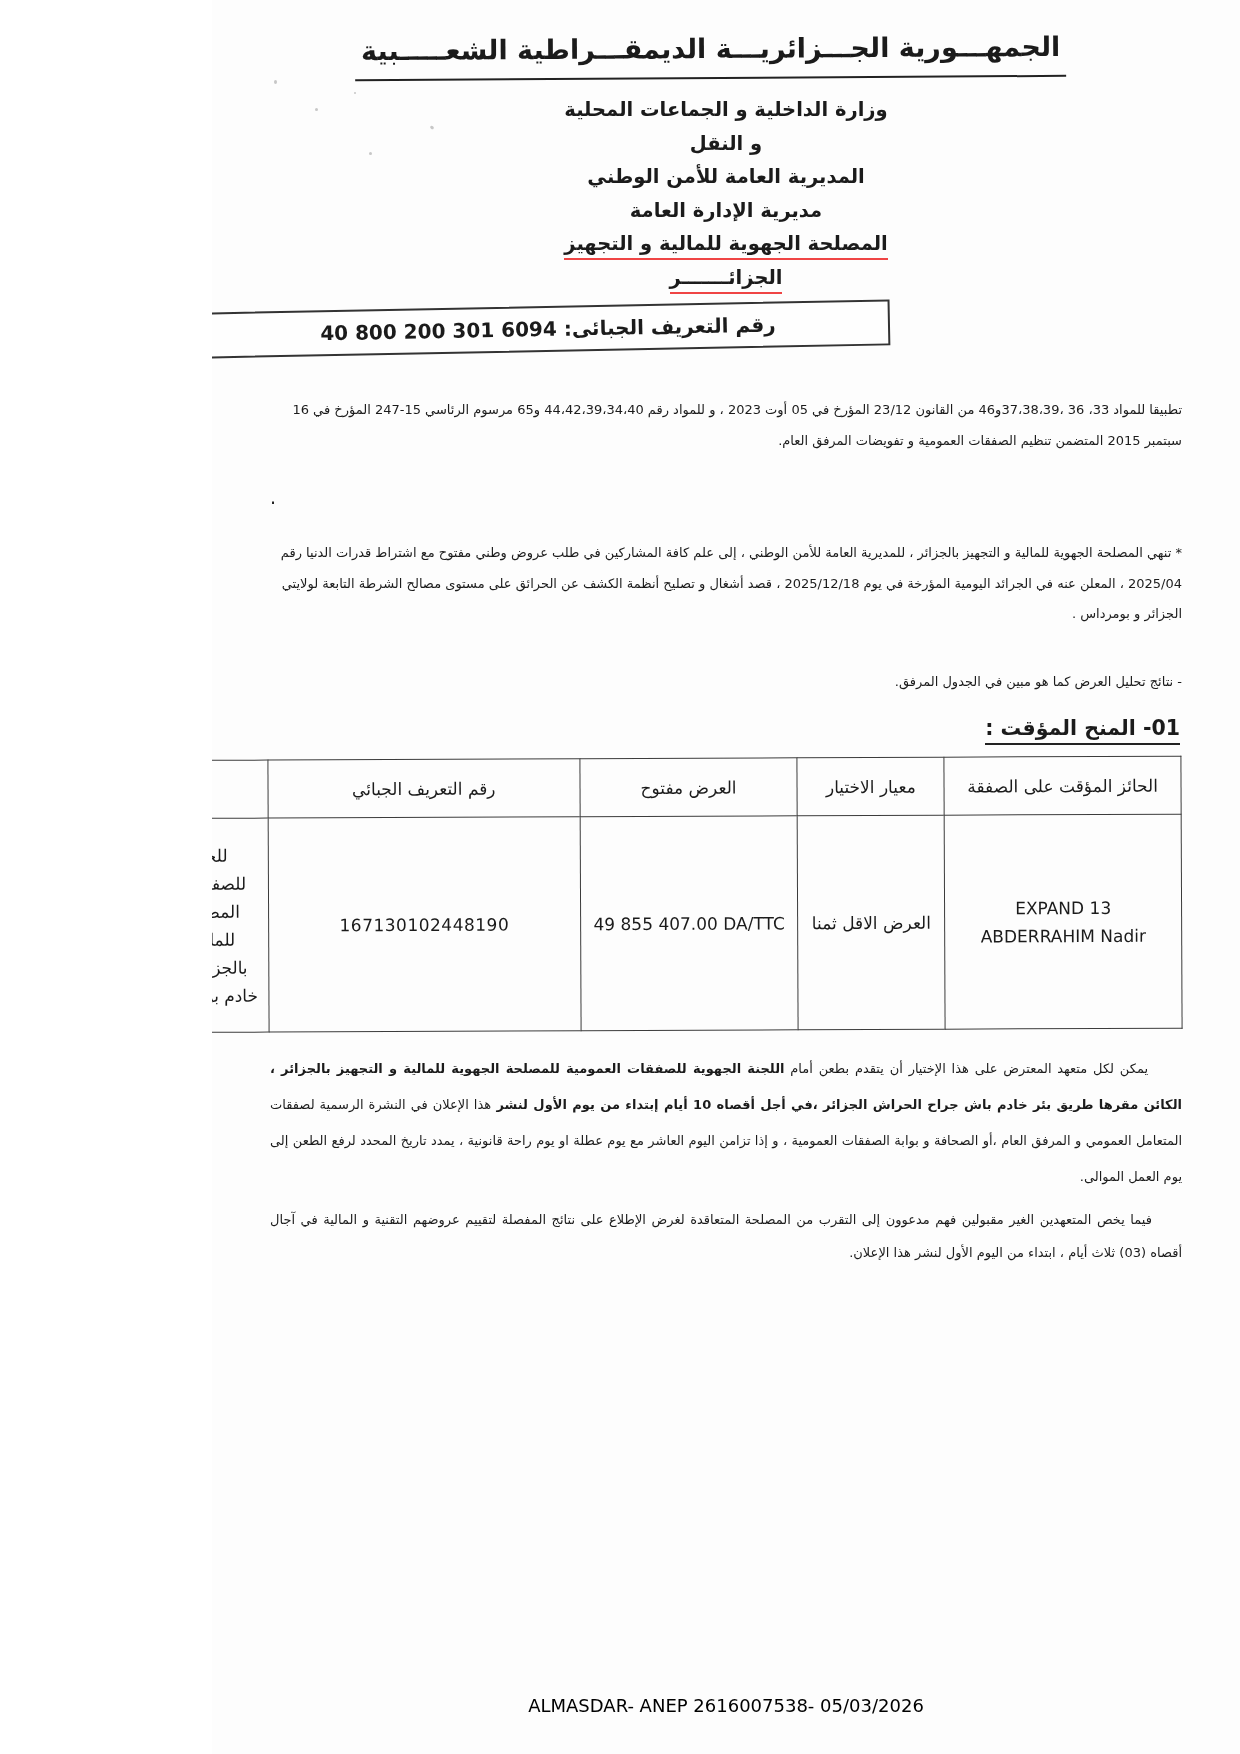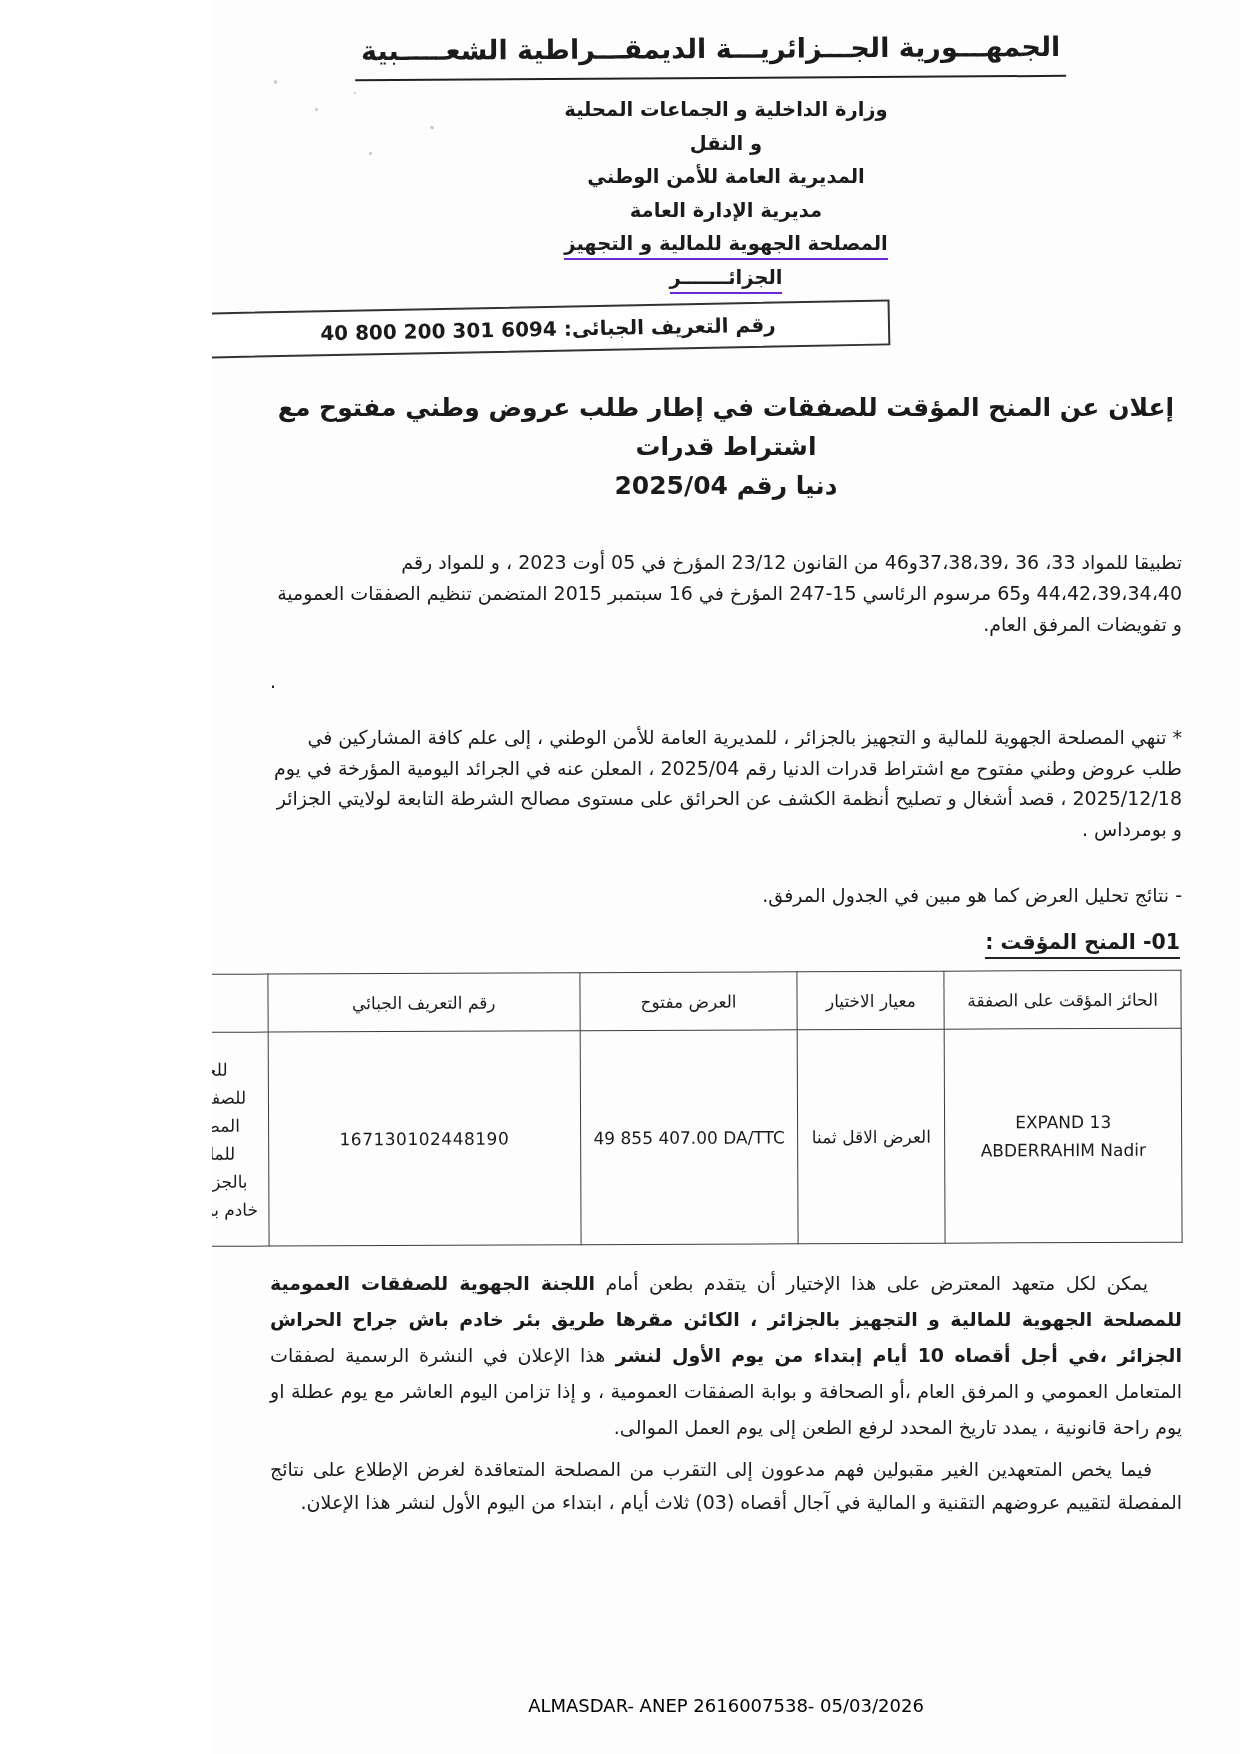--- a/index.html
+++ b/index.html
@@ -21,38 +21,38 @@
   .country{
     margin:0 30px 0 0; text-align:center;
     font-size:27px; font-weight:700; line-height:46px;
   }
   .country span{
     display:inline-block; border-bottom:2.5px solid #222; padding:0 6px 5px 6px;
     transform:rotate(-0.35deg);
   }
   .org{margin-top:14px; text-align:center;}
   .org-line{font-size:19.5px; font-weight:700; line-height:33.5px;}
-  .org-line.u span{border-bottom:2px solid #6d28d9; padding-bottom:3px;}
+  .org-line.u span{border-bottom:2px solid #ef4444; padding-bottom:3px;}
 
   .tax-box{
     width:690px; margin:12px 292px 0 auto;
     border:2px solid #333; box-sizing:border-box;
     padding:9px 4px; text-align:center;
     font-size:20px; font-weight:700;
     transform:rotate(-1.1deg);
     background:#fefefe;
   }
   .tax-box .num{display:inline-block; direction:ltr; unicode-bidi:isolate; padding-left:6px;}
 
   .title{
     margin:36px 0 0 0; text-align:center;
     font-size:25px; font-weight:700; line-height:39px;
   }
 
-  .body{margin:0; font-size:19px; line-height:31px; text-align:right;}
+  .body{margin:0; font-size:13px; line-height:31px; text-align:right;}
   .p1{margin-top:42px;}
   .lone-dot{margin:30px 405px 0 0; height:28px; font-size:19px; text-align:left; direction:ltr;}
   .p2{margin-top:24px; line-height:30.5px;}
   .dash-line{margin-top:36px;}
   .sec-heading{
     margin:16px 2px 0 0; font-size:20.5px; font-weight:700; line-height:30px;
   }
   .sec-heading span{border-bottom:2px solid #222; padding-bottom:3px;margin-left:16px;}
 
   table.award{
@@ -103,24 +103,20 @@
     <div class="org-line">مديرية الإدارة العامة</div>
     <div class="org-line u"><span>المصلحة الجهوية للمالية و التجهيز</span></div>
     <div class="org-line u"><span>الجزائـــــــر</span></div>
   </div>
 
   <div class="tax-box">
     <span>رقم التعريف الجبائى:</span>
     <span class="num">40 800 200 301 6094</span>
   </div>
 
-  <h2 class="title">
-    <span>إعلان عن المنح المؤقت للصفقات في إطار طلب عروض وطني مفتوح مع اشتراط قدرات</span><br>
-    <span>دنيا رقم 2025/04</span>
-  </h2>
 
   <p class="body p1">تطبيقا للمواد 33، 36 ،37،38،39و46 من القانون 23/12 المؤرخ في 05 أوت 2023  ،  و للمواد رقم 44،42،39،34،40 و65  مرسوم الرئاسي 15-247 المؤرخ في 16 سبتمبر 2015 المتضمن تنظيم الصفقات العمومية و تفويضات المرفق العام.</p>
 
   <div class="lone-dot">.</div>
 
   <p class="body p2">*  تنهي المصلحة الجهوية للمالية و التجهيز بالجزائر ، للمديرية العامة للأمن الوطني ، إلى علم كافة  المشاركين في طلب عروض وطني مفتوح  مع اشتراط قدرات الدنيا رقم 2025/04 ، المعلن عنه في الجرائد اليومية المؤرخة في يوم 2025/12/18 ، قصد أشغال و تصليح أنظمة الكشف عن الحرائق على مستوى مصالح الشرطة التابعة لولايتي الجزائر و بومرداس .</p>
 
   <p class="body dash-line">- نتائج تحليل العرض  كما هو مبين في الجدول المرفق.</p>
 
   <h3 class="sec-heading">

